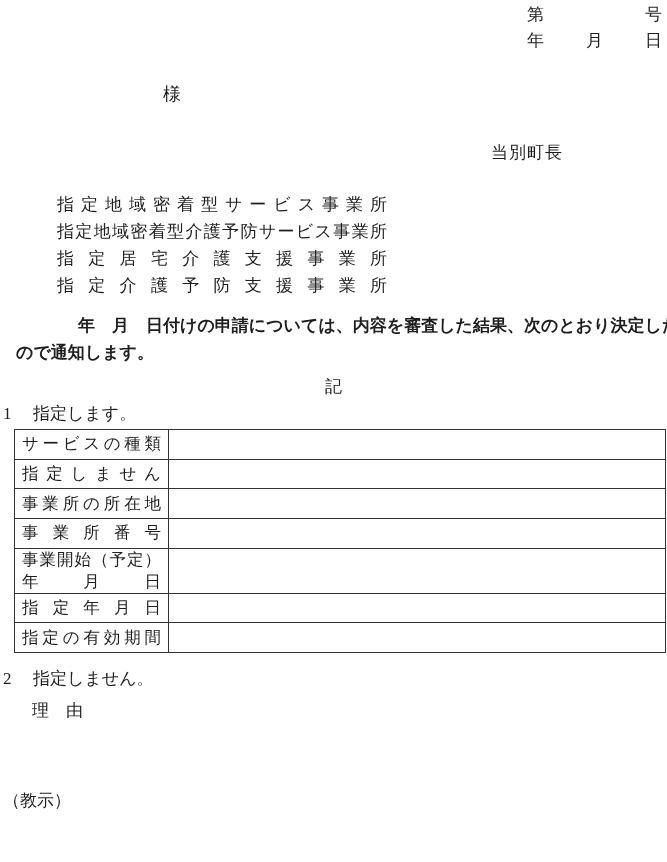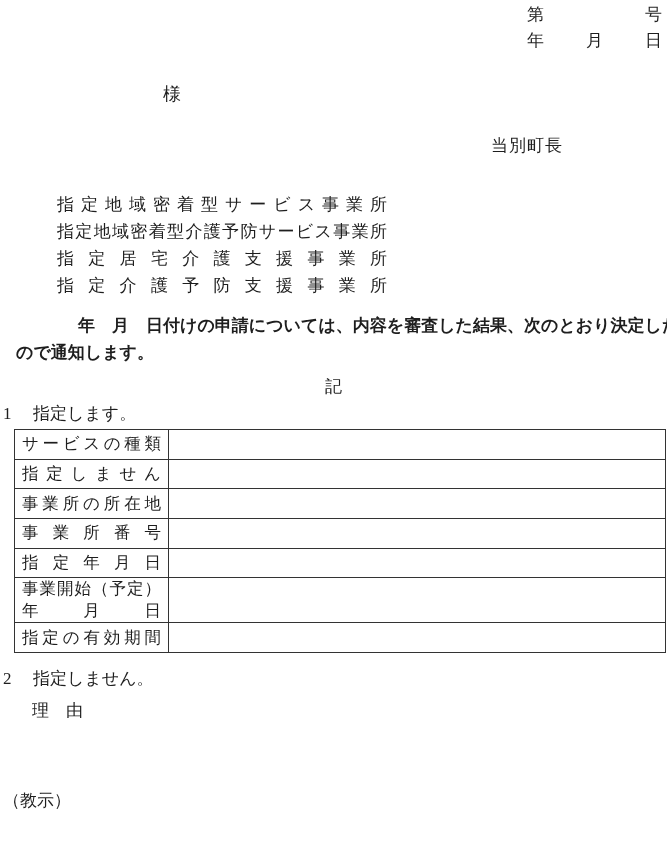--- a/index.html
+++ b/index.html
@@ -15,21 +15,21 @@
     overflow: hidden;
   }
   .abs { position: absolute; }
 
   
   .ref-block { left: 527px; top: 2px; width: 135px; line-height: 26px; }
   .flex-between { display: flex; justify-content: space-between; }
 
   
   .addressee { left: 163px; top: 82px; font-size: 18px; }
-  .sender { left: 491px; top: 134px; letter-spacing: 1px; }
+  .sender { left: 491px; top: 141px; letter-spacing: 1px; }
 
   
   .office-title-row { left: 57px; top: 191px; display: flex; align-items: flex-start; }
   .office-list { width: 330px; }
   .office-list .line {
     line-height: 27px;
     text-align: justify;
     text-align-last: justify;
   }
   .doc-title {
@@ -139,27 +139,27 @@
           <td class="value-cell"></td>
         </tr>
         <tr>
           <td class="label-cell">
               <div class="jlabel">事業所番号</div>
             </td>
           <td class="value-cell"></td>
         </tr>
         <tr>
           <td class="label-cell">
-              <div class="jlabel">指定年月日</div>
+              <div class="jlabel">事業開始（予定）年月日</div>
             </td>
           <td class="value-cell"></td>
         </tr>
         <tr>
           <td class="label-cell">
-              <div class="jlabel">事業開始（予定）年月日</div>
+              <div class="jlabel">指定年月日</div>
             </td>
           <td class="value-cell"></td>
         </tr>
         <tr>
           <td class="label-cell">
               <div class="jlabel">指定の有効期間</div>
             </td>
           <td class="value-cell"></td>
         </tr>
       </tbody>

